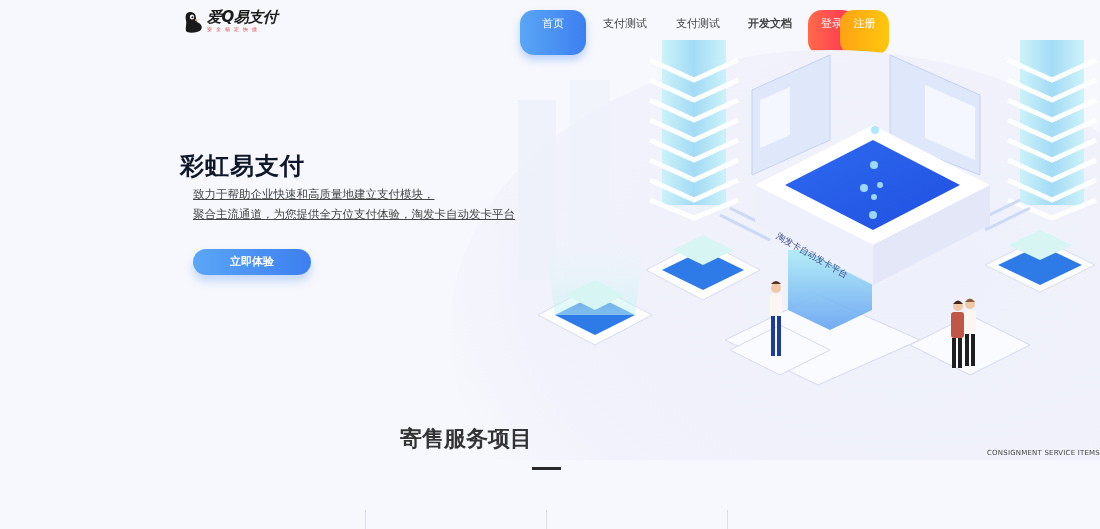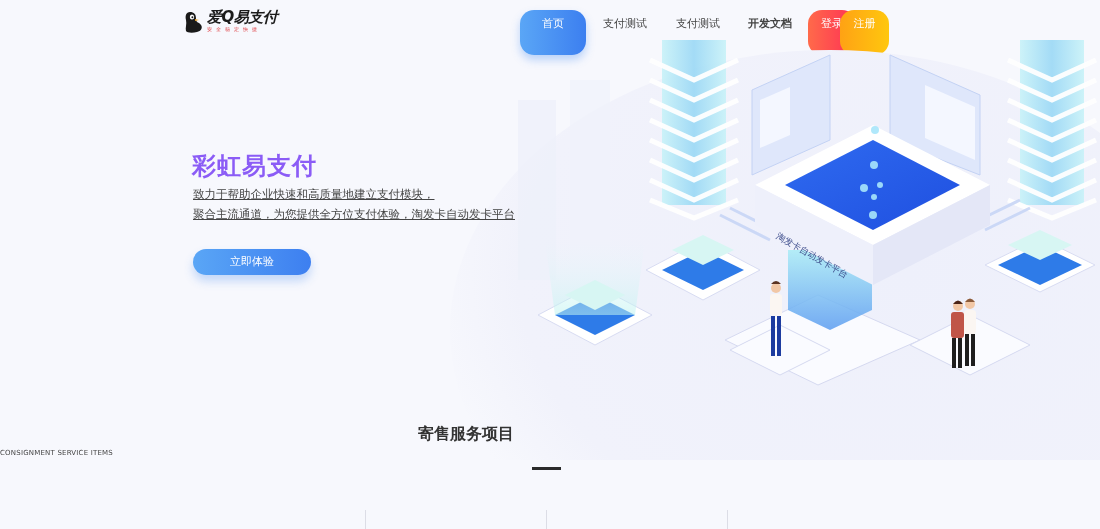--- a/index.html
+++ b/index.html
@@ -47,50 +47,50 @@
     left: 808px; width: 48px; color: #fff;
     background: linear-gradient(90deg, #ff6a4a, #ff2f55);
   }
   .nav-register {
     left: 840px; width: 49px; color: #fff;
     background: linear-gradient(90deg, #ffa214, #ffc70e);
   }
 
   
   .hero-title {
-    position: absolute; left: 192px; top: 150px; font-size: 24px; font-weight: bold; color: #8b5cf6; letter-spacing: 1px;
+    position: absolute; left: 180px; top: 150px; font-size: 24px; font-weight: bold; color: #0f172a; letter-spacing: 1px;
   }
   .hero-desc {
     position: absolute; left: 193px; font-size: 11.5px; color: #444; white-space: nowrap; text-decoration: underline;
   }
   .hero-desc.l1 { top: 187px; }
   .hero-desc.l2 { top: 207px; }
   .cta {
     position: absolute; left: 193px; top: 249px; width: 118px; height: 26px; border-radius: 13px;
     background: linear-gradient(90deg, #5aa6f6, #3d7ff0); color: #fff; font-size: 11px;
-    text-align: center; line-height: 26px; box-shadow: 0 6px 10px rgba(72,140,240,0.3); cursor: pointer;
+    text-align: center; line-height: 26px; box-shadow: 0 6px 10px rgba(72,140,240,0.3); cursor: pointer; font-weight: bold;
   }
 
   
   .illus { position: absolute; left: 440px; top: 40px; width: 660px; height: 420px; overflow: hidden; }
   .blob {
     position: absolute; left: 10px; top: 10px; width: 760px; height: 560px; border-radius: 50%;
     background: radial-gradient(ellipse at 60% 40%, #eef0fb 0%, #f1f2fb 60%, rgba(247,248,253,0) 75%);
   }
   .platform-label {
     position: absolute; left: 340px; top: 190px; font-size: 9px; color: #3a4a8a;
     transform: rotate(30deg); transform-origin: left top; white-space: nowrap;
   }
 
   
   .section-title {
-    position: absolute; left: 0; width: 932px; top: 424px; text-align: center; font-size: 16px; color: #333;
+    position: absolute; left: 0; width: 932px; top: 424px; text-align: center; font-size: 22px; color: #333;
   }
   .section-sub {
-    position: absolute; left: 0; width: 1100px; top: 449px; text-align: left; font-size: 7px; color: #444; letter-spacing: 0.2px;
+    position: absolute; left: 0; width: 1100px; top: 449px; text-align: right; font-size: 7px; color: #444; letter-spacing: 0.2px;
   }
   .section-bar {
     position: absolute; left: 532px; top: 467px; width: 29px; height: 3px; background: #2b2b2b;
   }
   .divider { position: absolute; top: 510px; width: 1px; height: 19px; background: #dcdde6; }
 </style>
 </head>
 <body>
 
 <div class="header">

